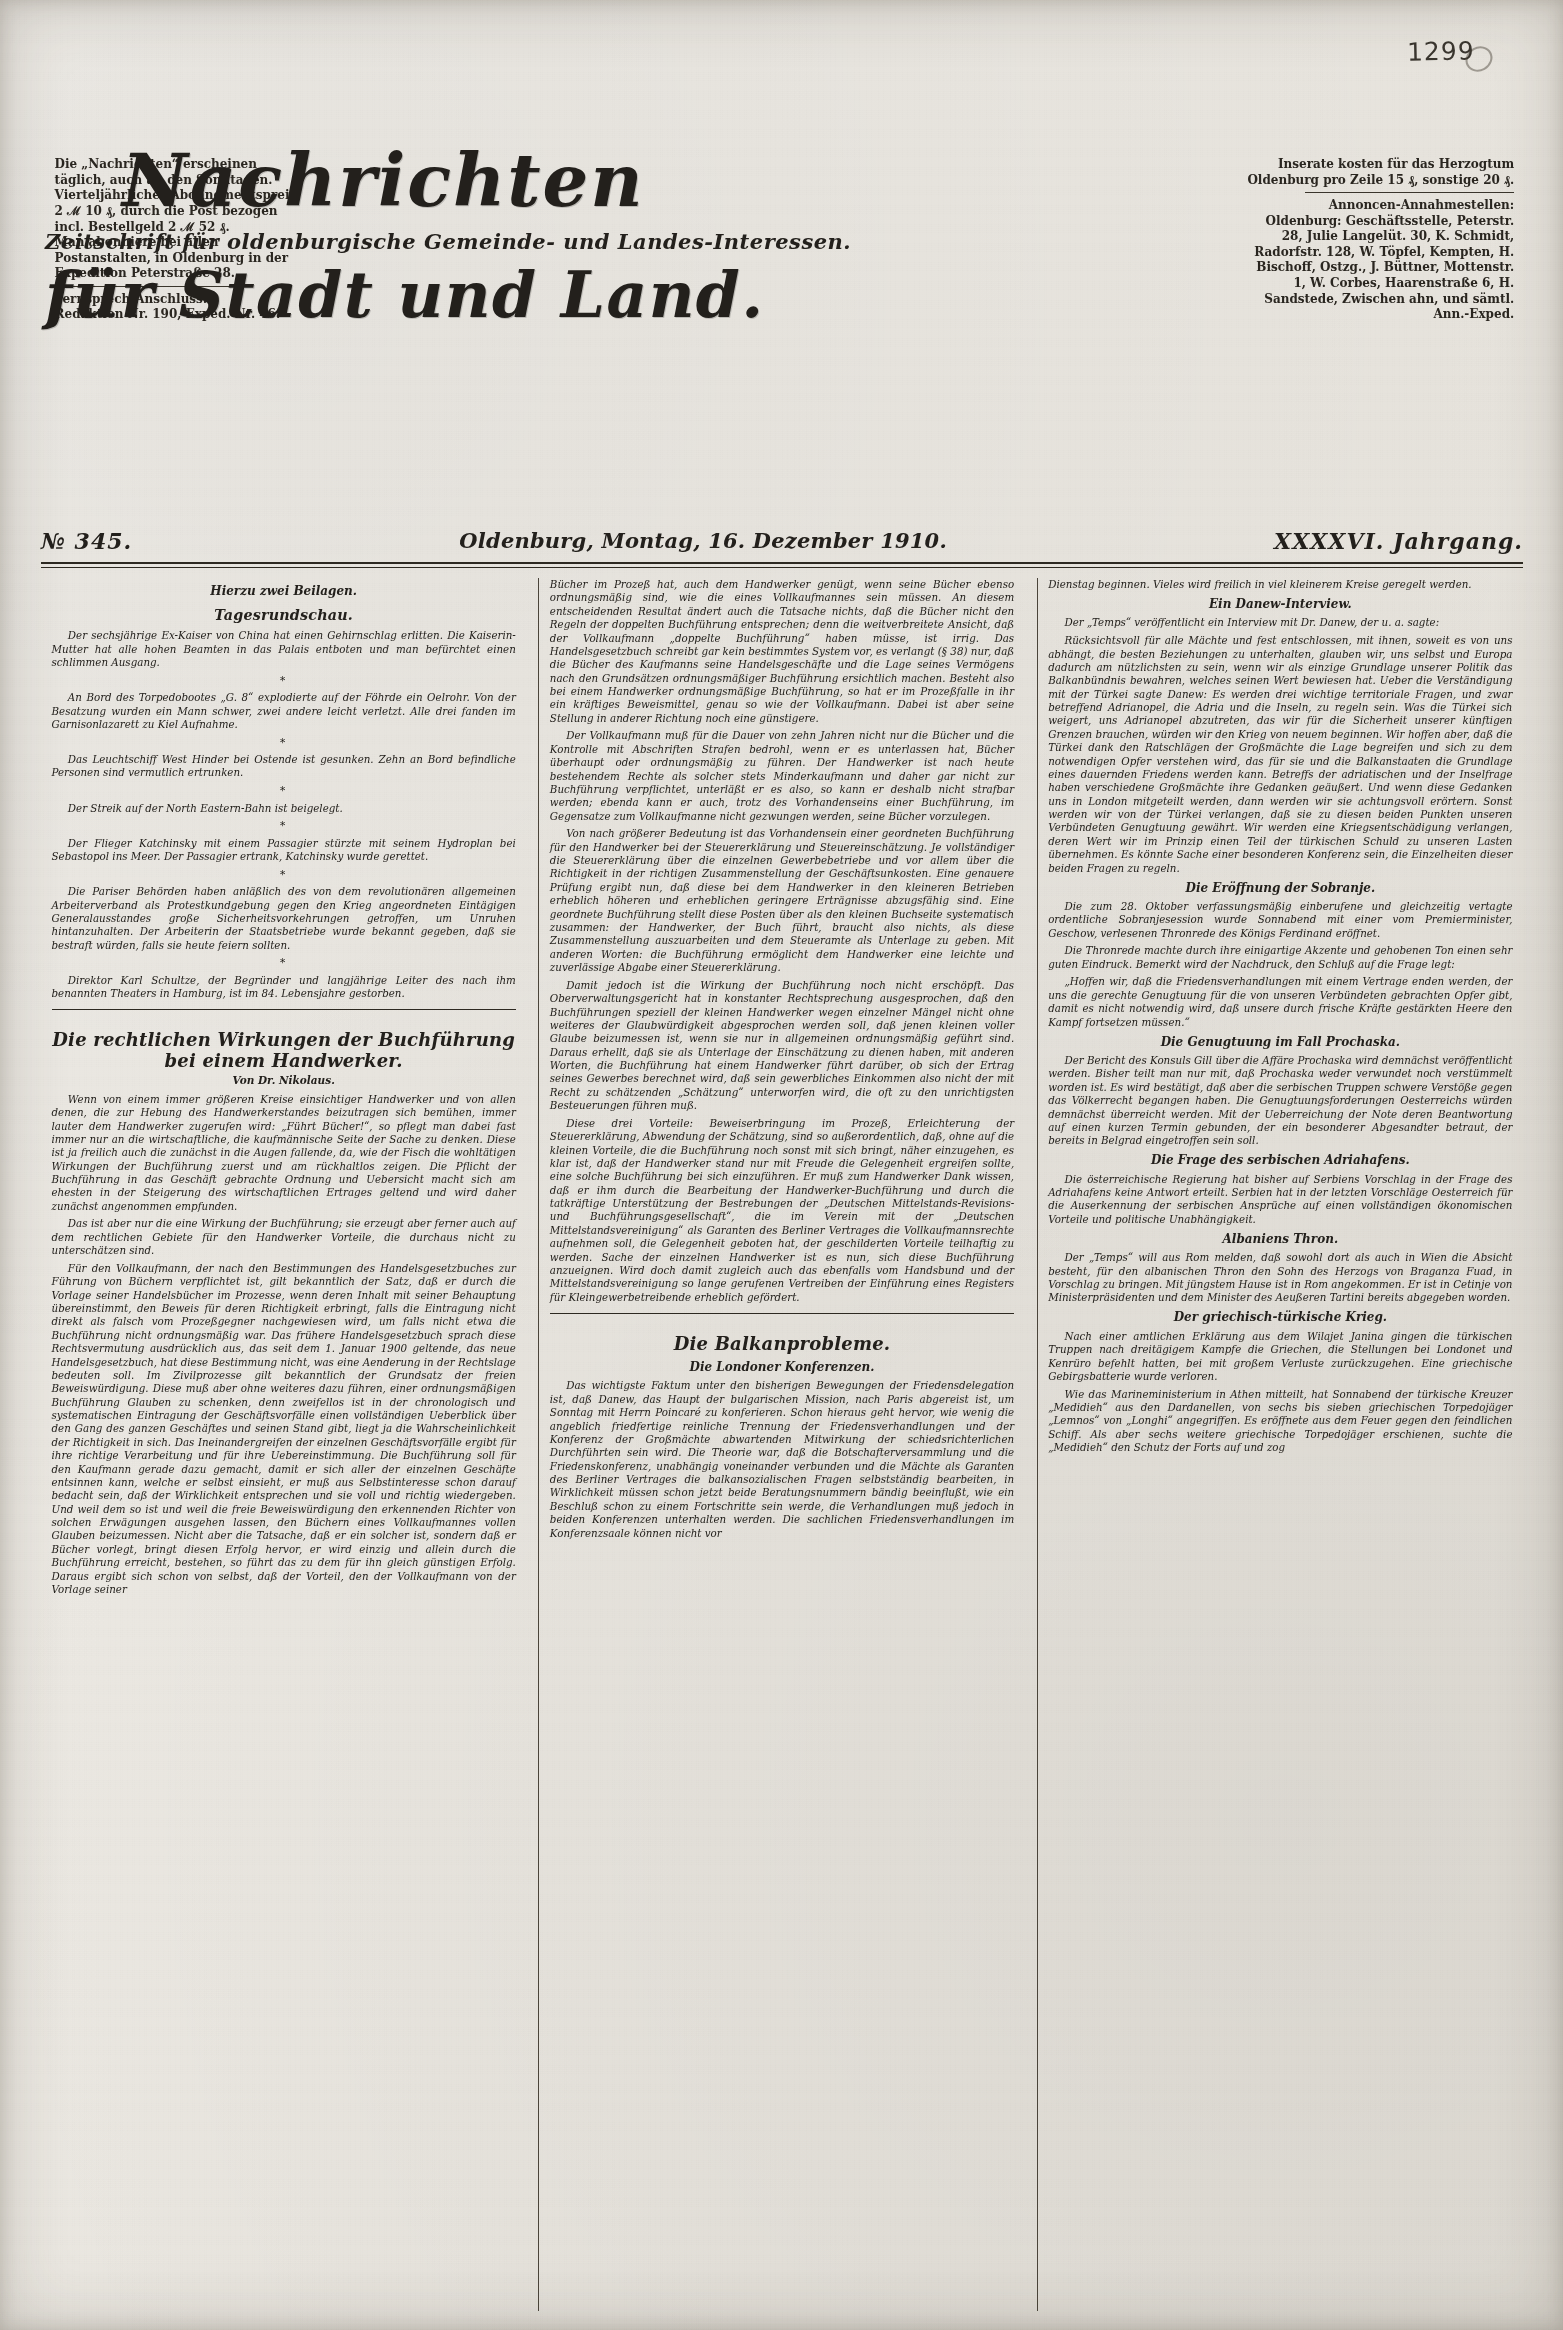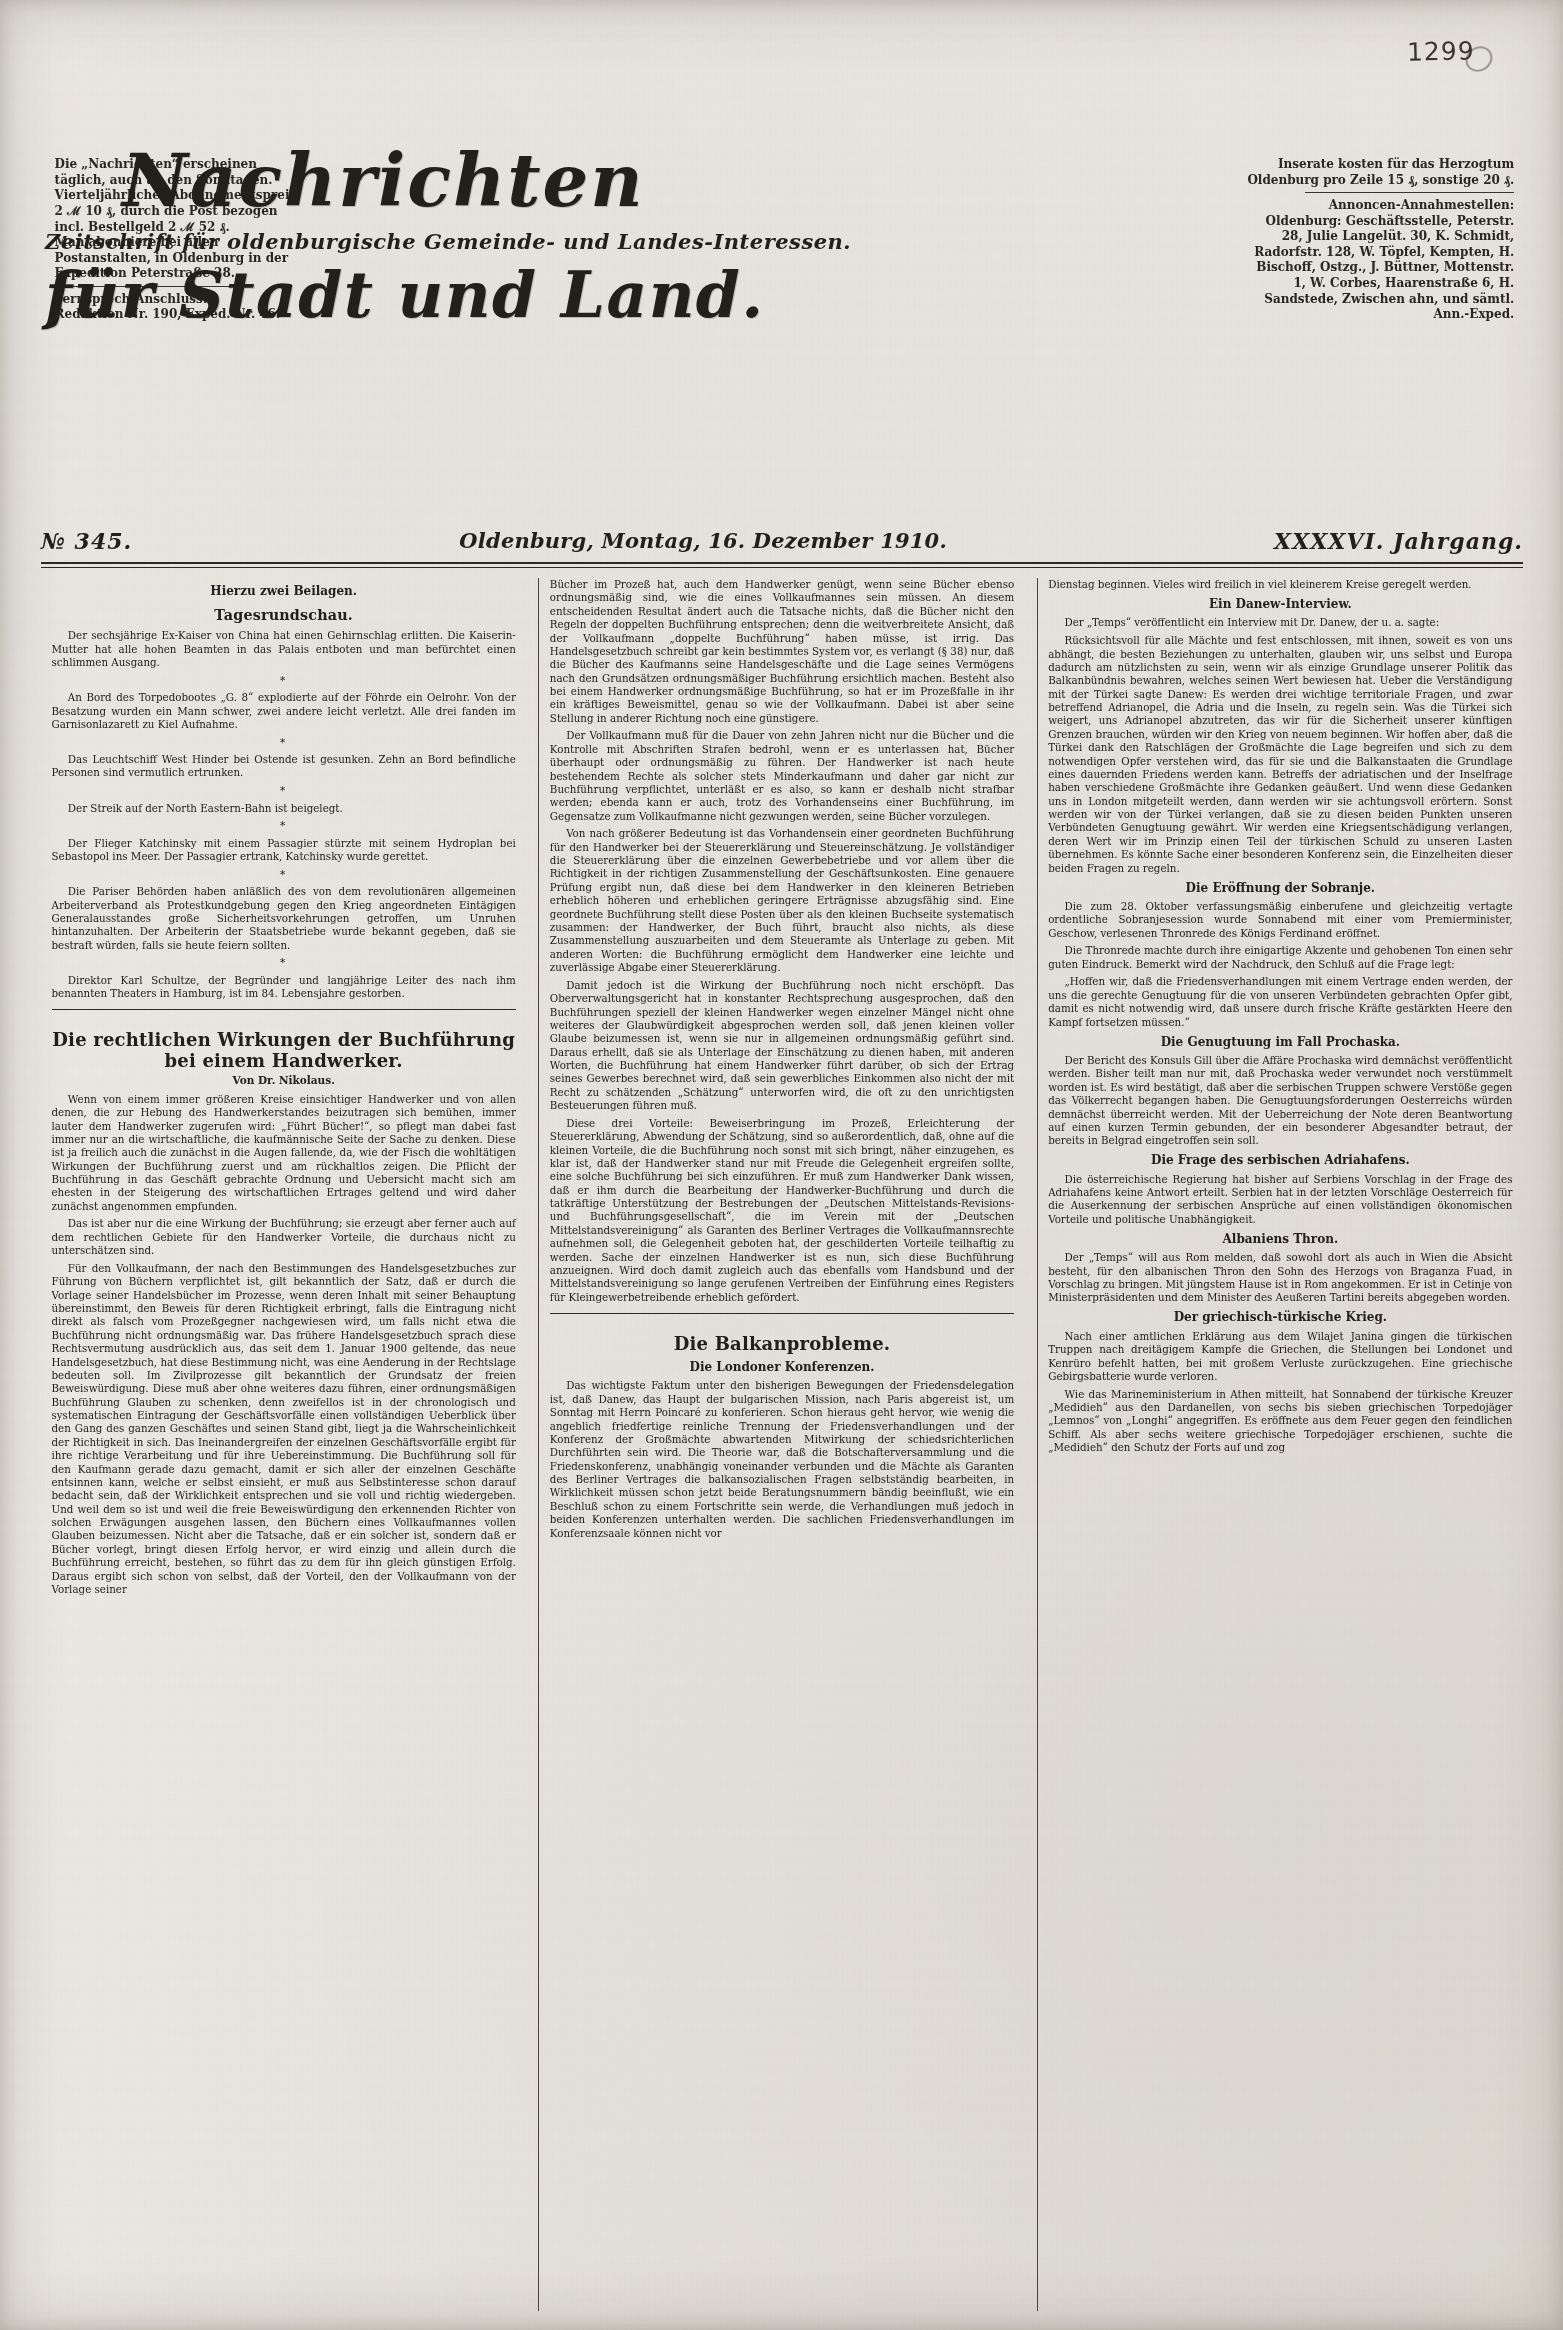--- a/index.html
+++ b/index.html
@@ -154,20 +154,21 @@
 
   
   .columns {
     position: absolute;
     top: 578px;
     left: 41px;
     right: 41px;
     bottom: 19px;
     display: flex;
     gap: 12px;
+    font-style: italic;
   }
   .col {
     flex: 1 1 0;
     padding: 0 10.5px;
     box-sizing: border-box;
     font-size: 10.3px;
     line-height: 1.30;
     text-align: justify;
     hyphens: auto;
     overflow: hidden;

